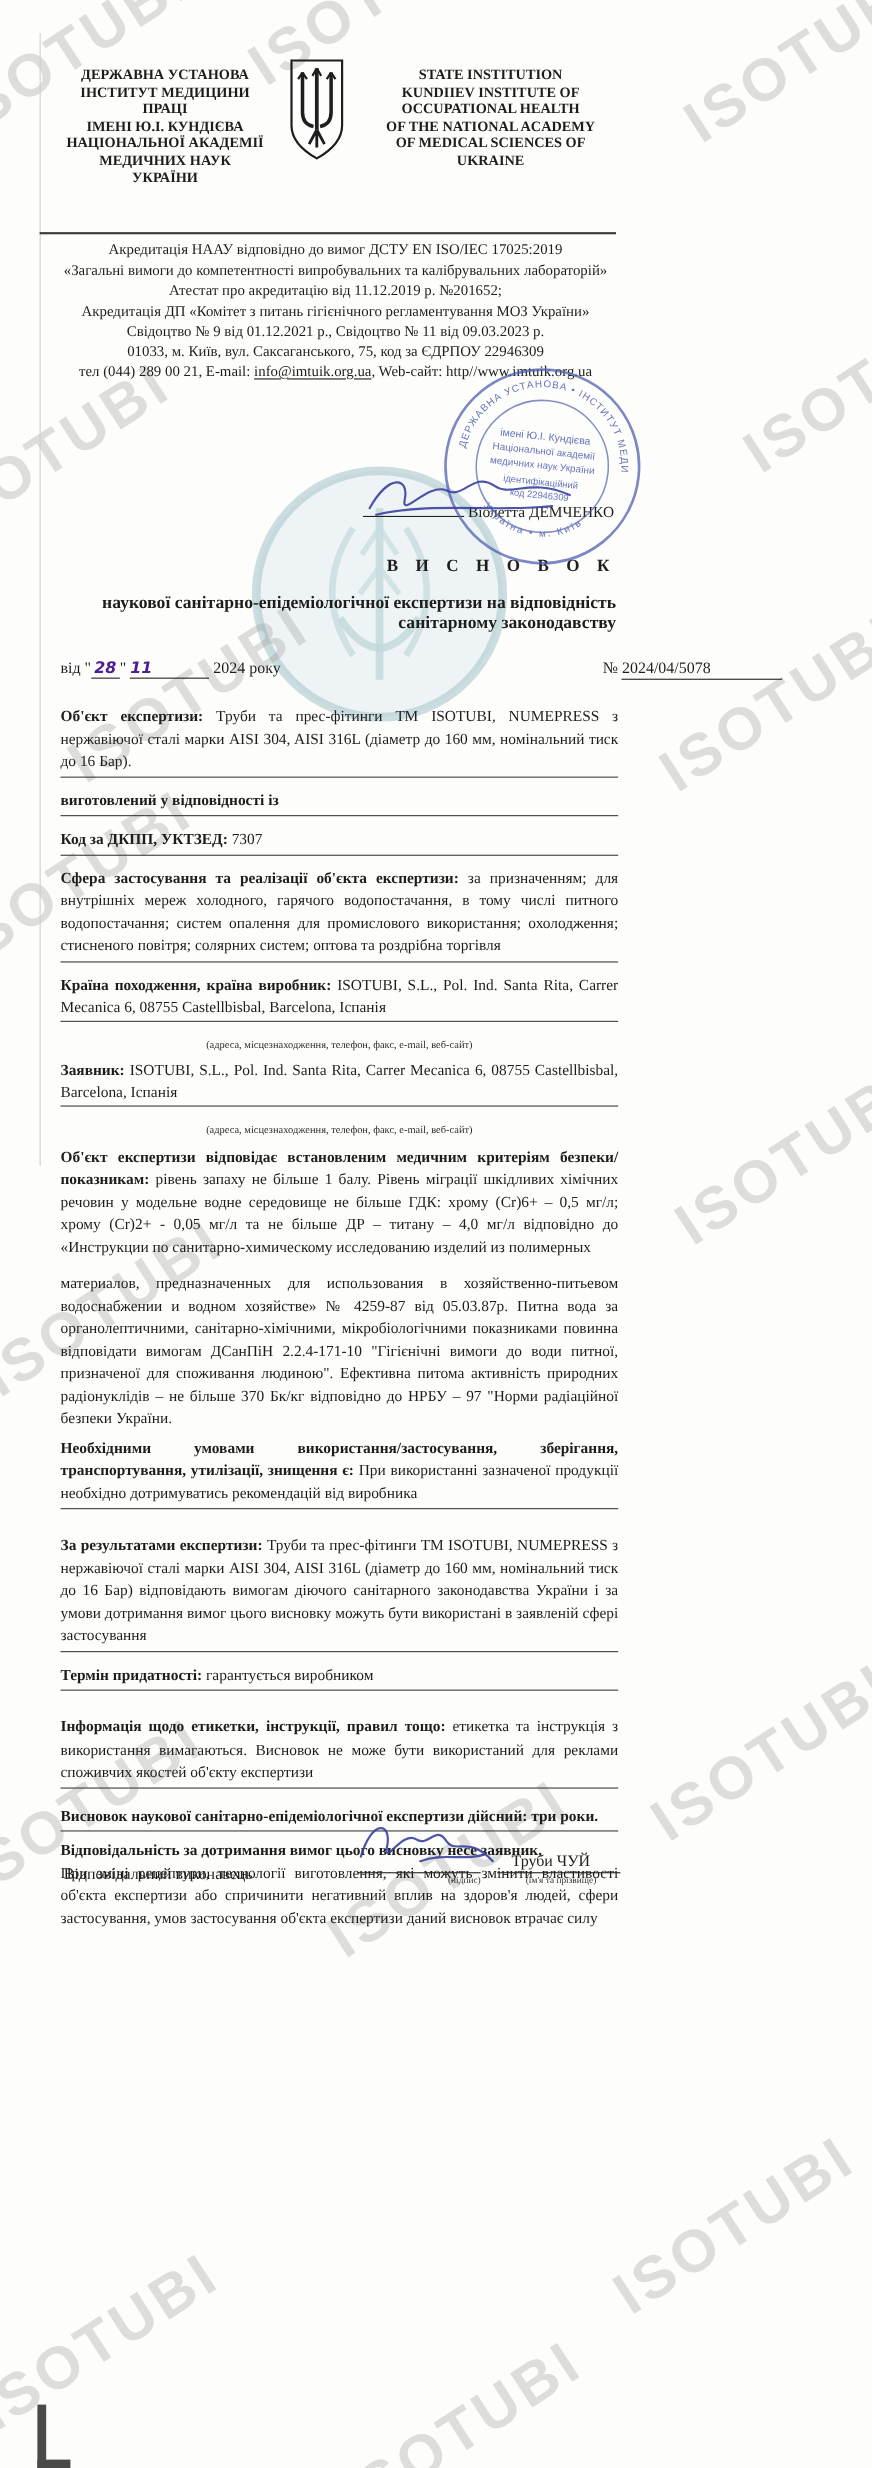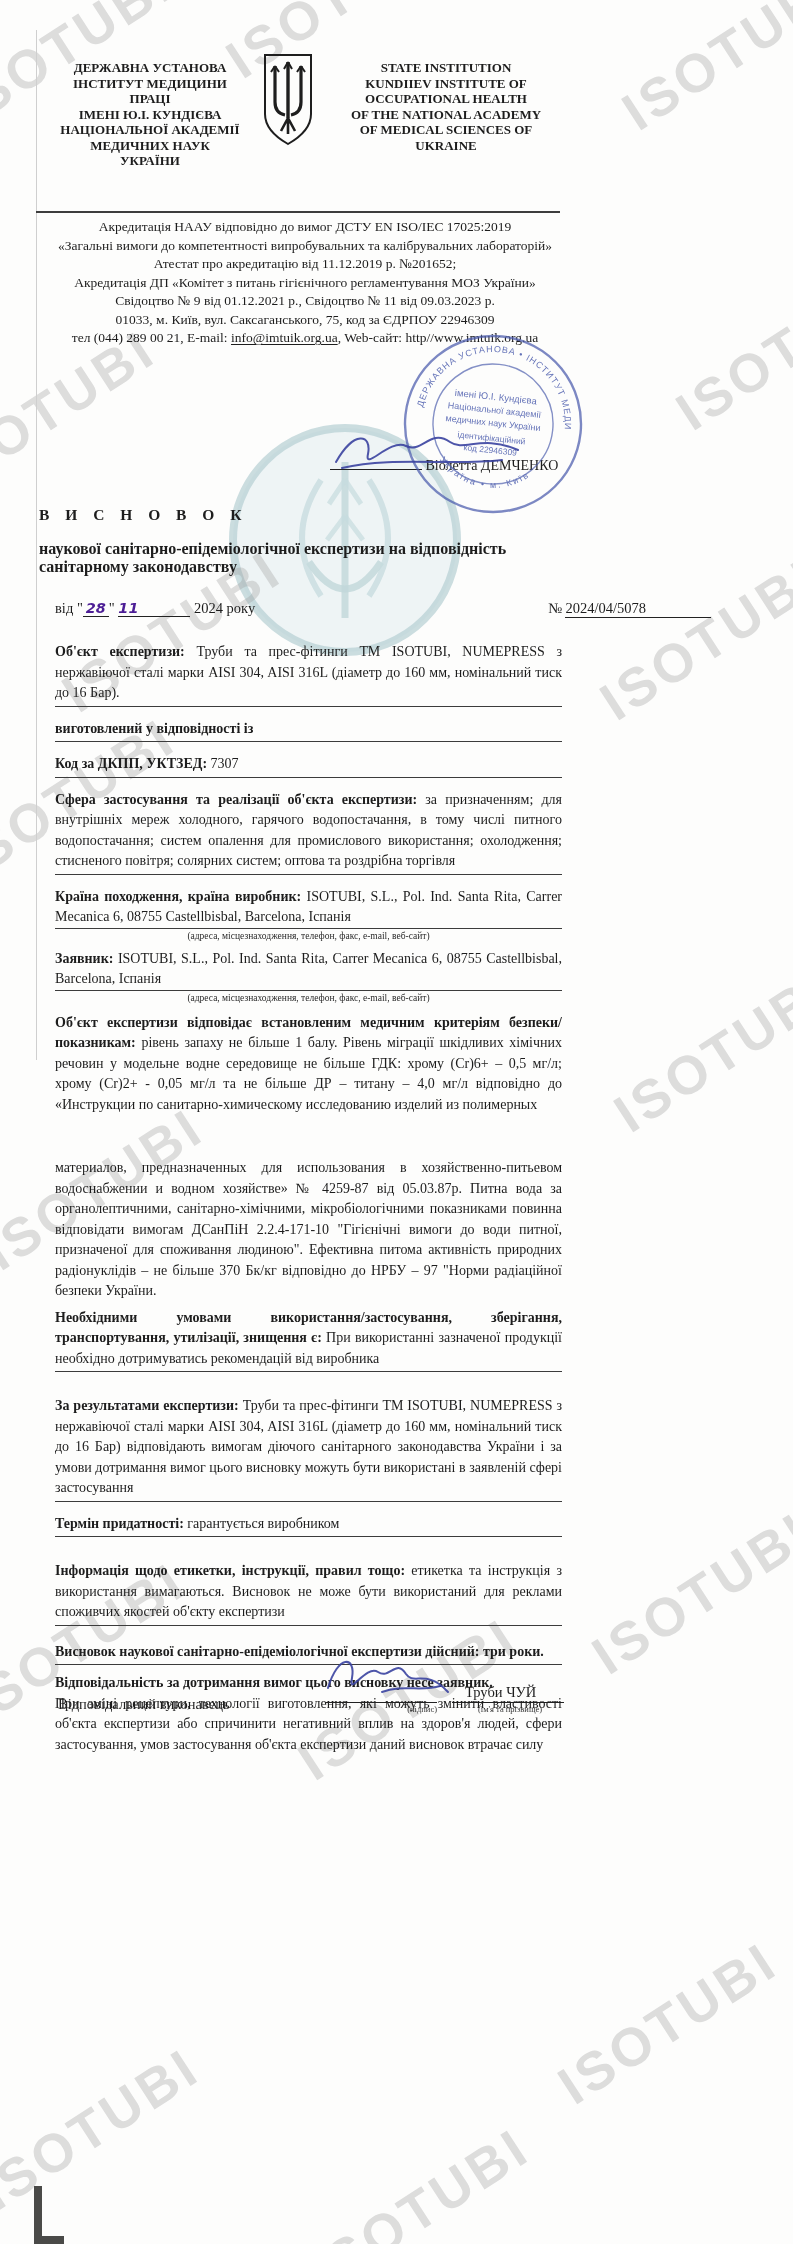--- a/index.html
+++ b/index.html
@@ -27,39 +27,39 @@
   .approve{position:absolute;left:330px;top:386px;width:240px;font-size:13.5px;line-height:17px;z-index:3;}
   .approve .app-title{font-weight:bold;font-size:14.5px;}
   .approve-name{position:absolute;left:330px;top:455px;width:240px;font-size:14px;z-index:4;}
   .nameline{display:inline-block;width:92px;border-bottom:1.3px solid #222;height:14px;vertical-align:baseline;}
   
   .stamp{position:absolute;left:400px;top:328px;z-index:5;opacity:0.85;transform:rotate(6deg);}
   .sig1{position:absolute;left:332px;top:420px;z-index:6;}
   .sig2{position:absolute;left:322px;top:1648px;z-index:6;}
   .teal-emblem{position:absolute;left:225px;top:420px;z-index:0;}
   
-  .doc-title{position:absolute;left:39px;top:506px;width:505px;text-align:left;z-index:2;}
+  .doc-title{position:absolute;left:55px;top:506px;width:505px;text-align:right;z-index:2;}
   .doc-title .t1{font-weight:bold;font-size:15.5px;letter-spacing:6px;}
   .doc-title .t2{font-weight:bold;font-size:16px;line-height:17.5px;margin-top:16px;}
   
   .date-row{position:absolute;left:55px;top:600px;width:710px;font-size:14.5px;z-index:2;}
   .hand{color:#4c1d95;font-style:italic;font-weight:bold;font-family:"DejaVu Sans", sans-serif;}
   .day-blank{display:inline-block;text-align:center;min-width:26px;border-bottom:1.2px solid #222;}
   .month-blank{display:inline-block;width:72px;border-bottom:1.2px solid #222;}
   .date-no{position:absolute;left:493px;top:0;}
   .no-blank{display:inline-block;width:146px;border-bottom:1.2px solid #222;}
   
   .flow{position:absolute;left:55px;width:507px;z-index:2;}
   .flow1{top:642px;}
   .flow2{top:1158px;}
   .sec{text-align:justify;font-size:14px;line-height:20.5px;}
   .sec b{font-weight:bold;}
   .bb{border-bottom:1.2px solid #3c3c3c;padding-bottom:2px;}
   .caption{border-top:1.2px solid #3c3c3c;text-align:center;font-size:9.5px;line-height:13px;
-           color:#2a2a2a;padding-top:1px;}
+           color:#2a2a2a;padding-top:16px;}
   .mt12{margin-top:12px;} .mt14{margin-top:24px;} .mt8{margin-top:8px;} .mt6{margin-top:6px;} .mt16{margin-top:16px;}
   
   .exec-label{position:absolute;left:58px;top:1696px;font-size:14.5px;z-index:2;}
   .sign-line{position:absolute;left:325px;top:1688px;width:112px;border-bottom:1px solid #222;height:14px;z-index:2;}
   .sign-cap{position:absolute;left:325px;top:1704px;width:112px;text-align:right;font-size:8.5px;color:#333;z-index:2;}
   .exec-name{position:absolute;left:465px;top:1684px;font-size:14.5px;z-index:2;}
   .name-line2{position:absolute;left:452px;top:1688px;width:112px;border-bottom:1px solid #222;height:14px;z-index:1;}
   .name-cap{position:absolute;left:452px;top:1704px;width:116px;text-align:center;font-size:8.5px;color:#333;z-index:2;}
 </style>
 </head>

